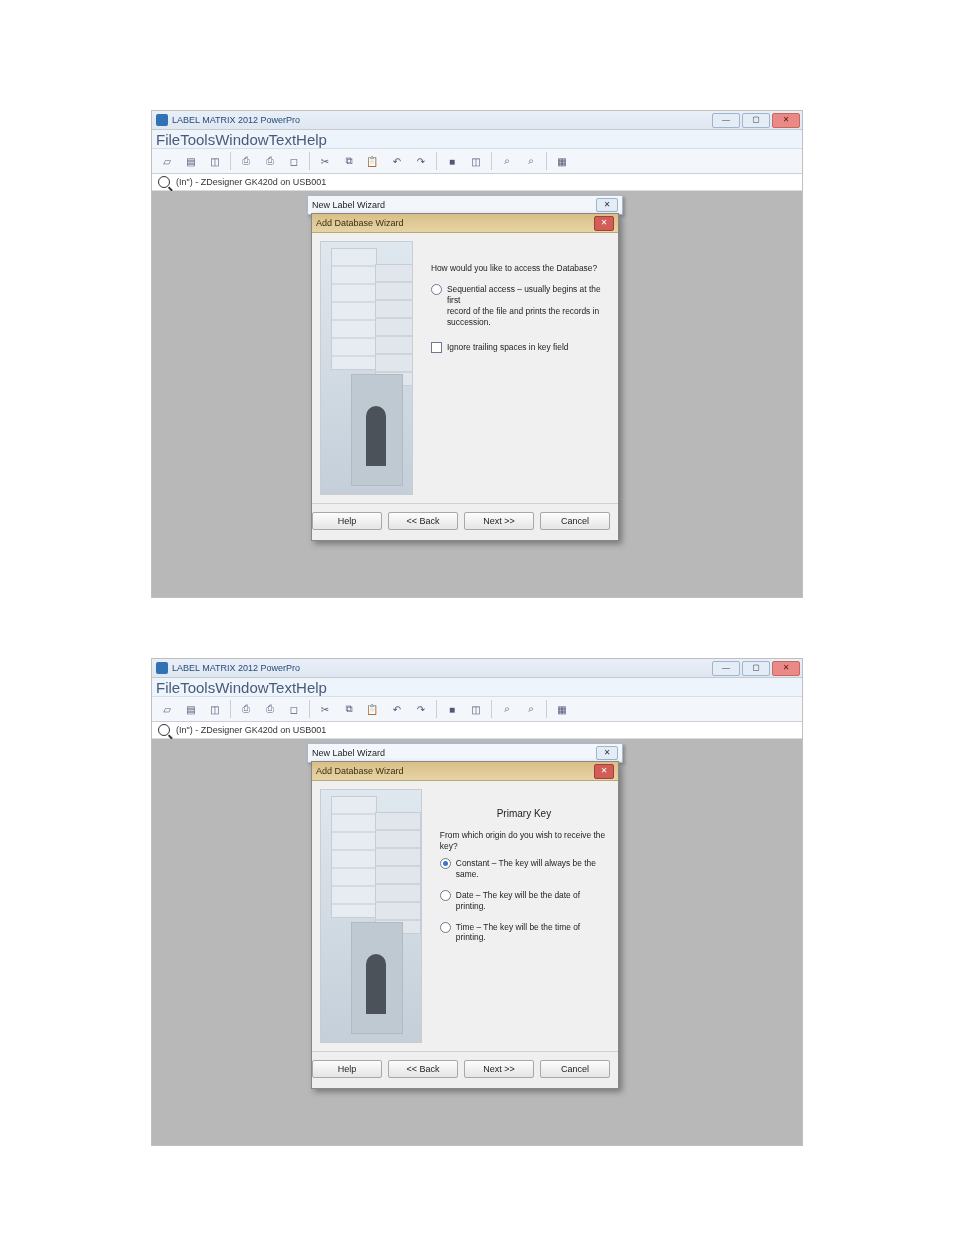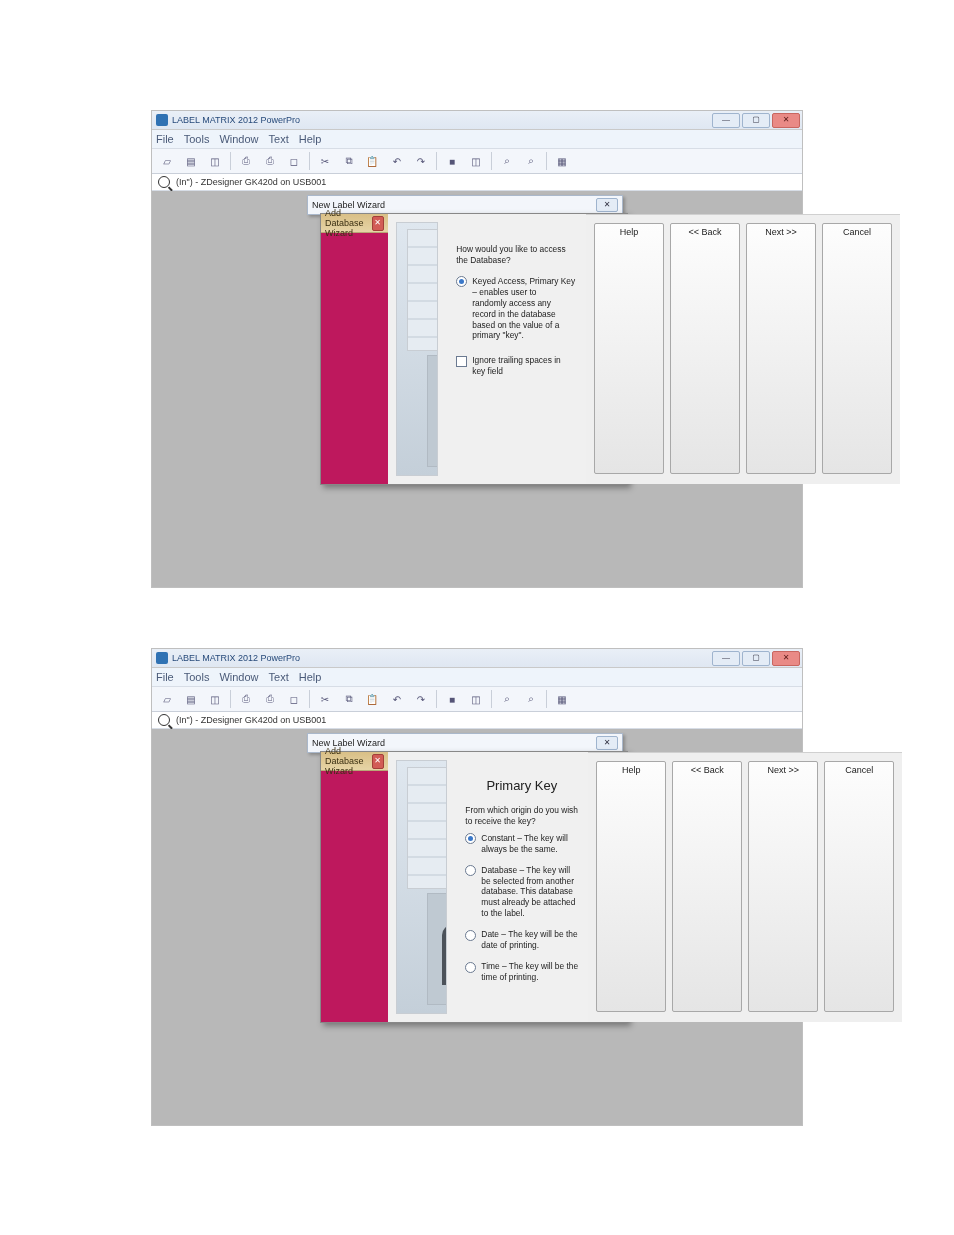--- a/index.html
+++ b/index.html
@@ -56,23 +56,22 @@
   }
   .win-close { background: #e98a86; border-color: #c86660; color: #5a1a18; }
   
   .menubar {
     height: 18px;
     background: #eef4fb;
     border-bottom: 1px solid #d7dde6;
     display: flex;
     align-items: center;
     padding: 0 4px;
-    font-size: 11px;
+    font-size: 15px;
     color: #4a5a78;
-    gap: 10px;
   }
   
   .toolbar {
     height: 24px;
     background: #f3f6fb;
     border-bottom: 1px solid #c9cfd9;
     display: flex;
     align-items: center;
     padding: 0 4px;
     gap: 2px;
@@ -119,21 +118,21 @@
     right: -4px;
     bottom: -2px;
   }
   
   .workspace {
     background: #b8b8b8;
     height: 390px;
     position: relative;
     display: flex;
     justify-content: center;
-    padding-top: 6px;
+    padding-top: 16px;
   }
   
   .behind {
     width: 306px;
     height: 18px;
     background: #f3f6fb;
     border: 1px solid #aab8cb;
     display: flex;
     align-items: center;
     padding: 0 4px;
@@ -141,28 +140,28 @@
     color: #222;
     position: absolute;
     top: 4px;
     left: 155px;
     box-shadow: 2px 2px 3px rgba(0,0,0,0.25);
   }
   .behind .win-btn { width: 20px; height: 12px; }
   
   .wiz {
     width: 306px;
-    background: #be185d;
+    background: #f97316;
     border: 1px solid #888;
     position: absolute;
     top: 22px;
-    left: 168px;
+    left: 159px;
     box-shadow: 3px 3px 6px rgba(0,0,0,0.35);
     display: flex;
-    flex-direction: row;
+    flex-direction: column;
   }
   .wiz-title {
     height: 18px;
     background: linear-gradient(#d9bf86, #e6d4a6);
     border-bottom: 1px solid #b9a877;
     display: flex;
     align-items: center;
     padding: 0 4px;
     font-size: 9px;
     color: #3a2f12;
@@ -274,21 +273,21 @@
     padding: 3px 8px;
     font-size: 9px;
     text-align: center;
     border: 1px solid #a8a8a8;
     background: linear-gradient(#fdfdfd, #e5e5e5);
     border-radius: 2px;
     color: #222;
   }
   .heading2 {
     text-align: center;
-    font-size: 13px;
+    font-size: 10px;
     margin: 14px 0 10px 0;
   }
 </style>
 </head>
 <body>
 
 <div class="page">
 
   <div class="shot">
     <div class="titlebar">
@@ -348,28 +347,28 @@
         <div class="wiz-body">
           <div class="wiz-img">
             <div class="tower"></div>
               <div class="tower2"></div>
             <div class="arch"></div>
               <div class="arch-hole"></div>
           </div>
           <div class="wiz-content">
             <div class="q">How would you like to access the Database?</div>
 
-
             <div class="opt">
-              <span class="radio sel"></span>
+              <span class="radio"></span>
               <div>
-                <div>Keyed Access, Primary Key – enables user to</div>
-                <div>randomly access any record in the database based on the value of a primary "key".</div>
+                <div>Sequential access – usually begins at the first</div>
+                <div>record of the file and prints the records in succession.</div>
               </div>
             </div>
+
 
 
             <div class="opt" style="margin-top:14px">
               <span class="chk"></span>
               <div>Ignore trailing spaces in key field</div>
             </div>
           </div>
         </div>
         <div class="wiz-btns">
           <span class="btn">Help</span>
@@ -446,27 +445,20 @@
           <div class="wiz-content">
             <div class="heading2">Primary Key</div>
             <div style="margin-bottom:4px">From which origin do you wish to receive the key?</div>
 
             <div class="opt">
               <span class="radio sel"></span>
               <div>Constant – The key will always be the same.</div>
             </div>
 
 
-            <div class="opt">
-              <span class="radio"></span>
-              <div>
-                <div>Database – The key will be selected from another</div>
-                <div>database. This database must already be attached to the label.</div>
-              </div>
-            </div>
 
             <div class="opt">
               <span class="radio"></span>
               <div>Date – The key will be the date of printing.</div>
             </div>
 
             <div class="opt">
               <span class="radio"></span>
               <div>Time – The key will be the time of printing.</div>
             </div>

